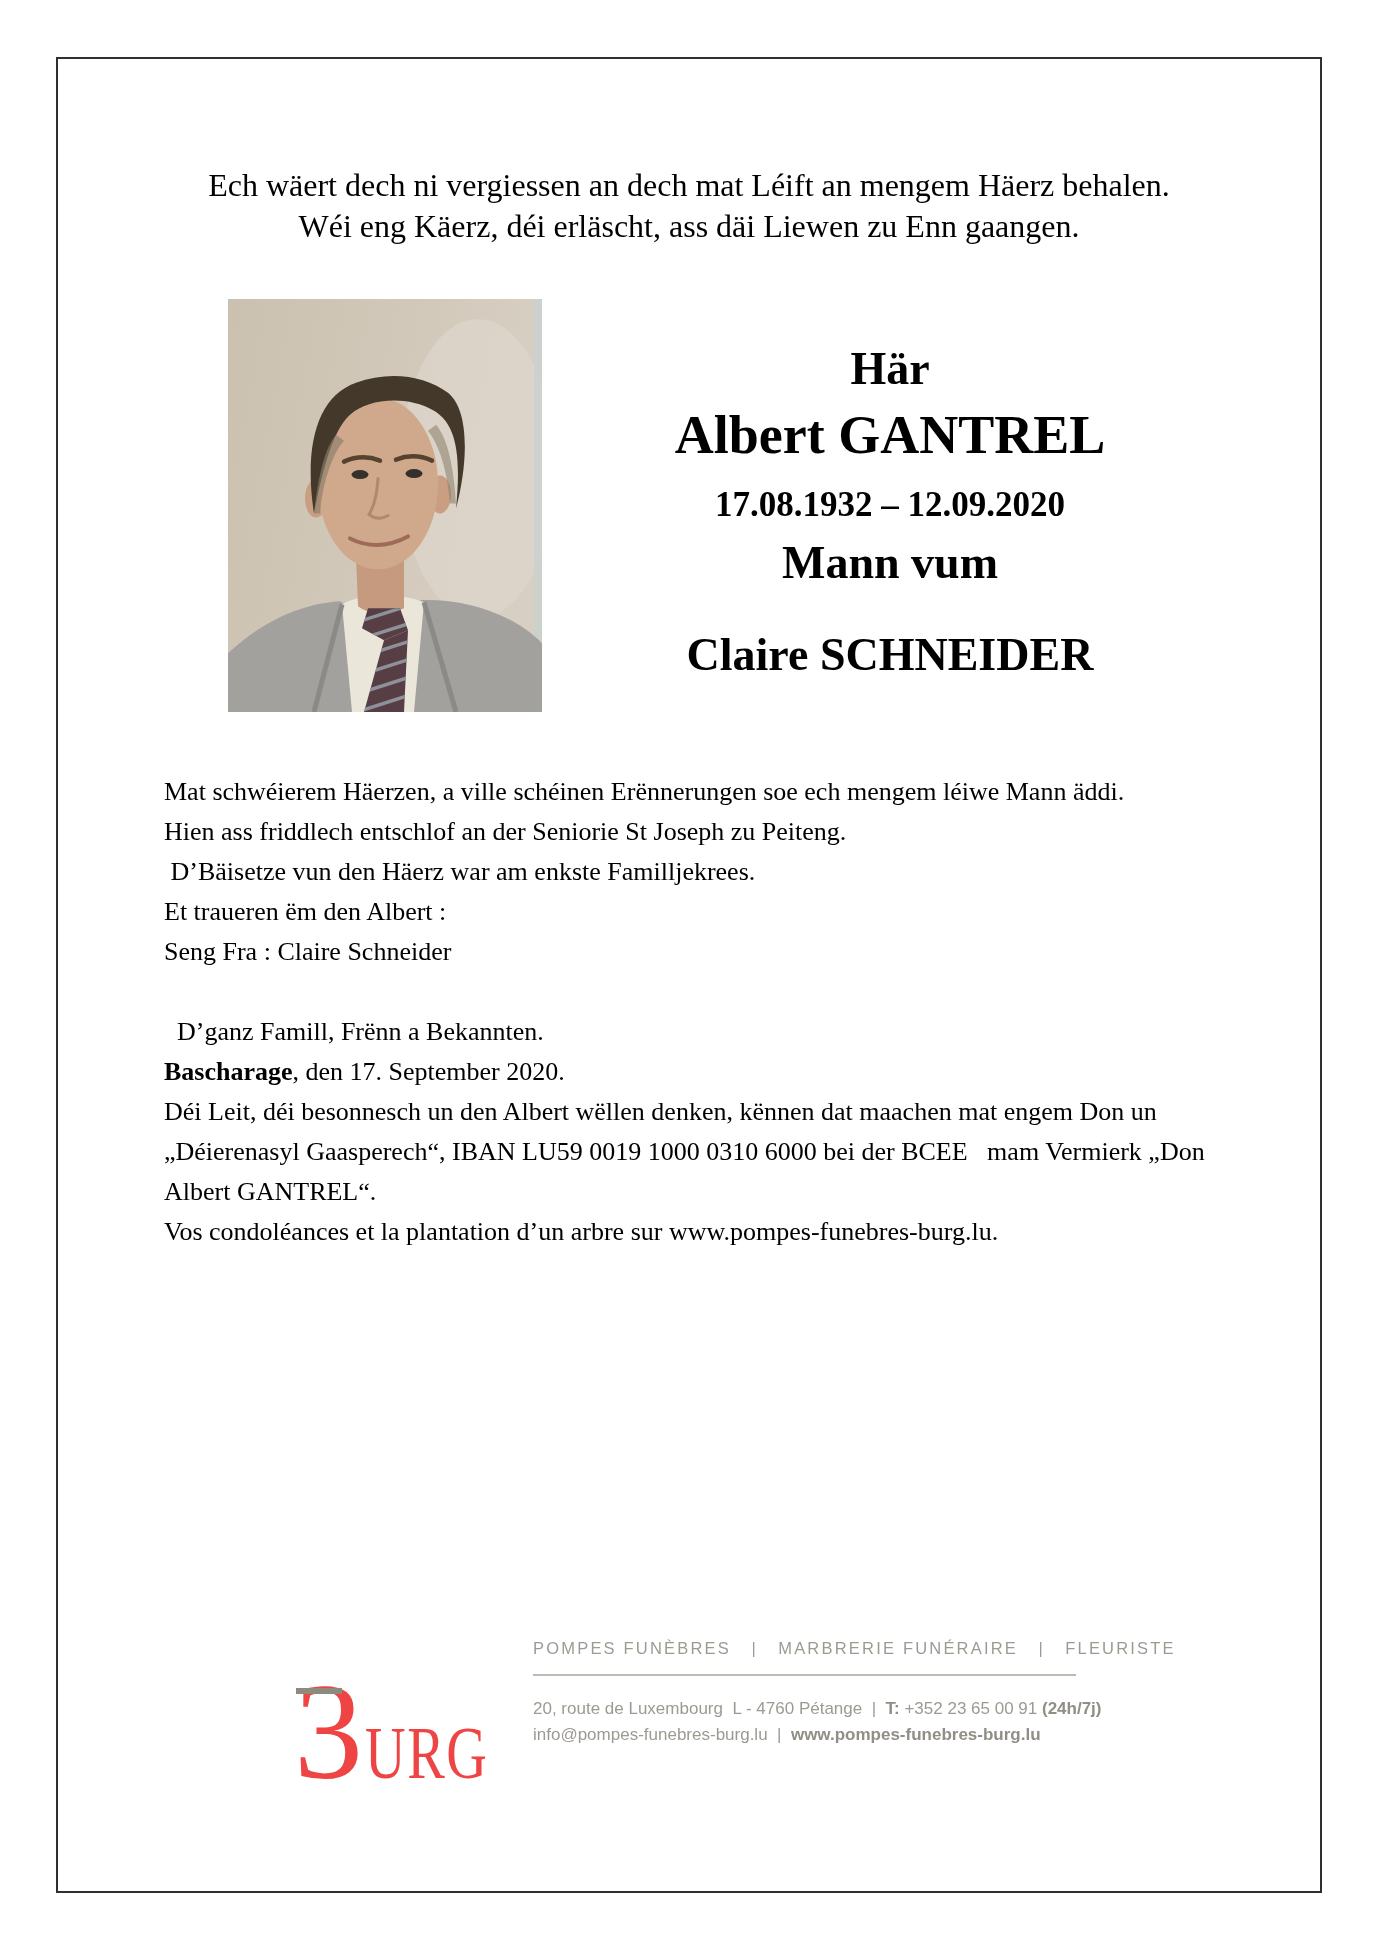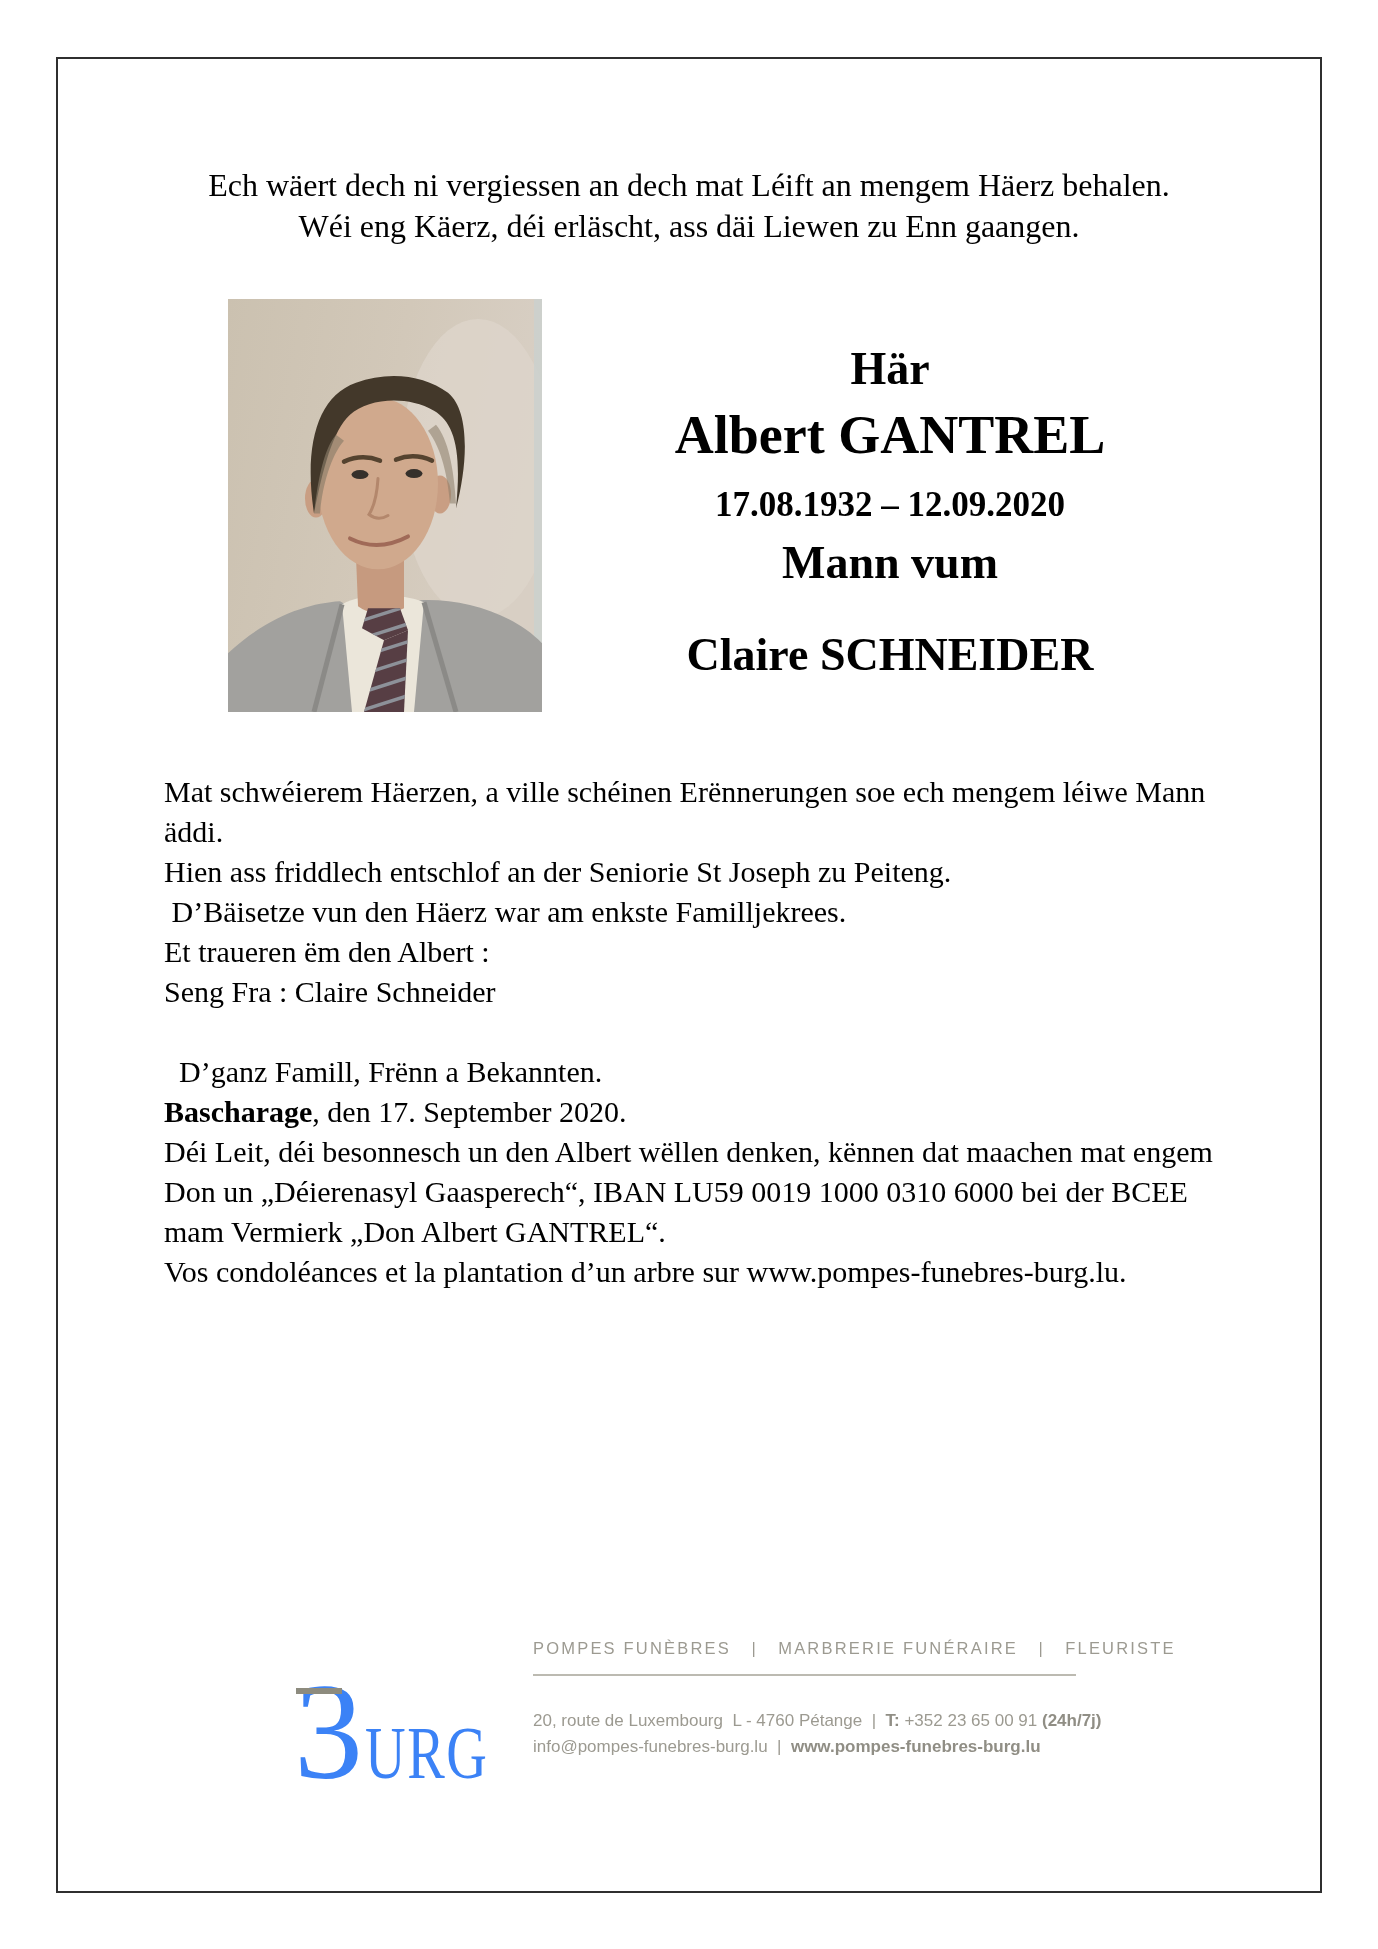--- a/index.html
+++ b/index.html
@@ -32,55 +32,55 @@
   }
   .salutation { font-size:46px; line-height:62px; }
   .deceased-name { font-size:54px; line-height:70px; }
   .life-dates { font-size:35px; line-height:54px; margin-top:8px; }
   .relation { font-size:46px; line-height:62px; }
   .spouse { font-size:46px; line-height:62px;margin-top:30px; }
 
   
   .obituary {
     position:absolute; left:164px; top:772px; width:1055px;
-    font-size:30px; line-height:40px;
+    font-size:26px; line-height:40px;
   }
   .obituary p { margin:0; white-space:pre-wrap; }
   .g38 { margin-bottom:38px; }
   .g36 { margin-bottom:36px; }
   .g34 { margin-bottom:34px; }
   .g32 { margin-bottom:32px; }
   .g30 { margin-bottom:30px; }
   .g14 { margin-bottom:14px; }
   .g42 { margin-bottom:42px; }
   .bold { font-weight:bold; }
 
   
   .footer-logo {
-    position:absolute; left:294px; top:1663px; color:#3b82f6;
+    position:absolute; left:294px; top:1663px; color:#ef4444;
     line-height:1; white-space:nowrap;
   }
   .logo-init { font-size:138px; }
   .logo-rest {
     display:inline-block; font-size:74px; letter-spacing:2px;
     transform:scaleX(0.76); transform-origin:0 50%; margin-left:2px;
   }
   .logo-bar {
     position:absolute; left:2px; top:25px; width:46px; height:6px;
     background:#8d8b7e;
   }
   .footer-info {
     position:absolute; left:533px; top:1638px; width:560px;
     font-family:"Liberation Sans", sans-serif; color:#9c9a91;
   }
   .services {
     font-size:16.5px; letter-spacing:2.2px; line-height:20px; white-space:pre;
   }
   .fdivider { width:543px; height:2px; background:#bcbab1; margin-top:16px; }
-  .contact { font-size:17px; line-height:26px; margin-top:32px; white-space:pre; }
+  .contact { font-size:17px; line-height:26px; margin-top:20px; white-space:pre; }
   .contact2 { font-size:17px; line-height:26px; white-space:pre; }
   .fbold { font-weight:bold; color:#908e85; }
 </style>
 </head>
 <body>
 
 <div class="card-border"></div>
 
 <div class="verse">
   <div>Ech wäert dech ni vergiessen an dech mat Léift an mengem Häerz behalen.</div>

